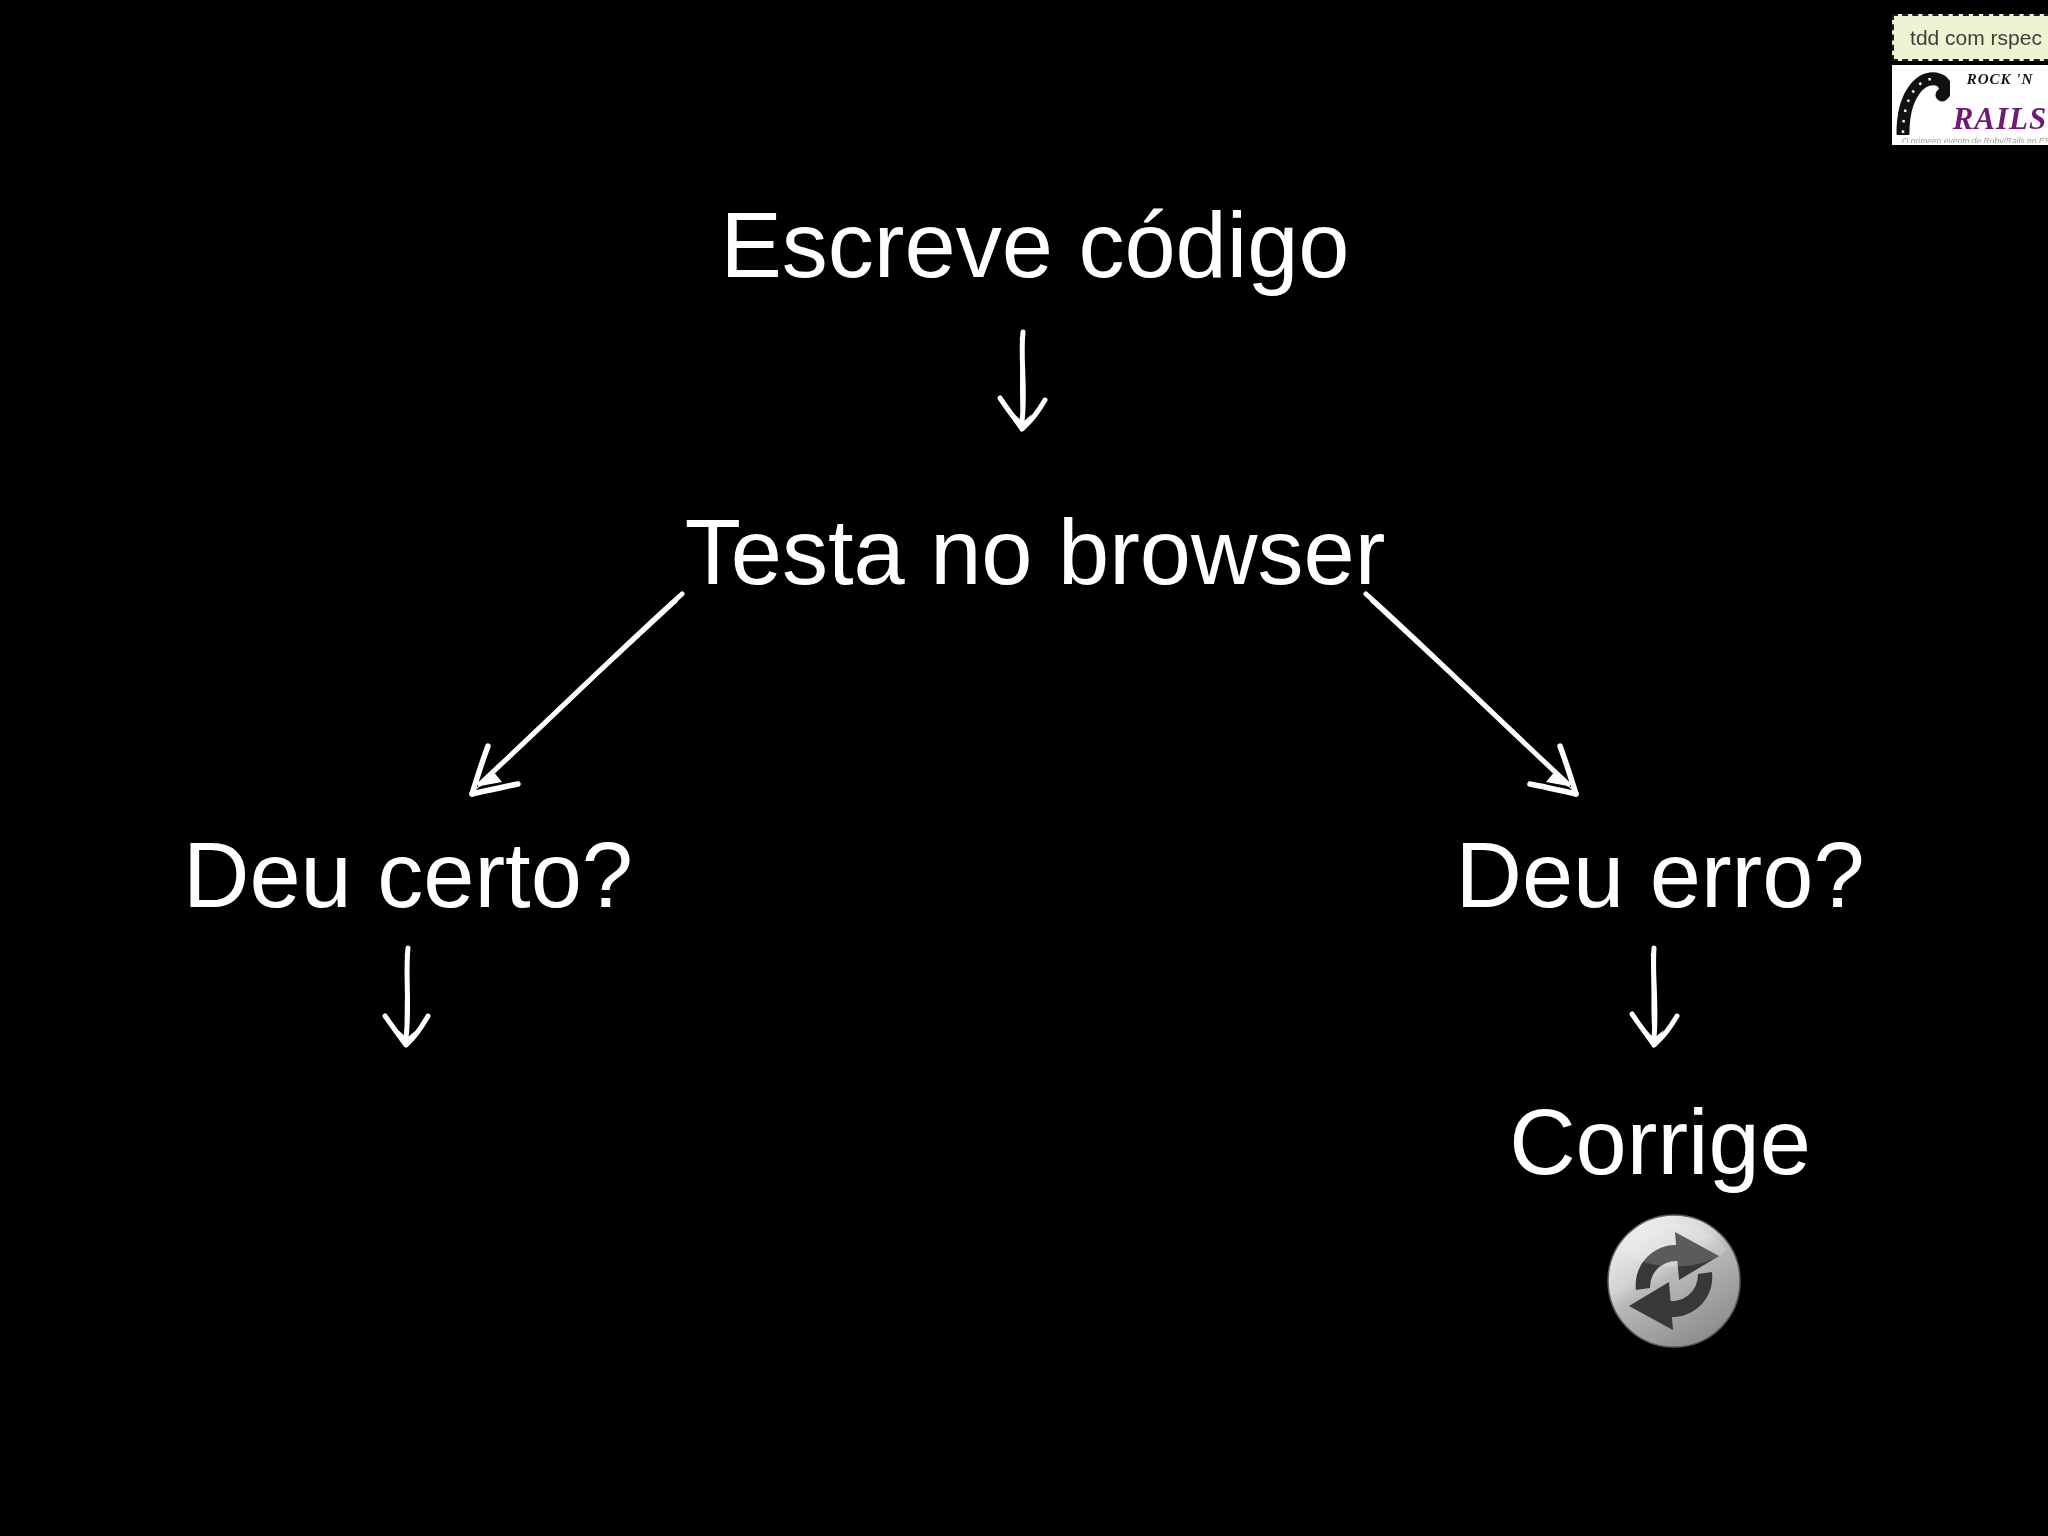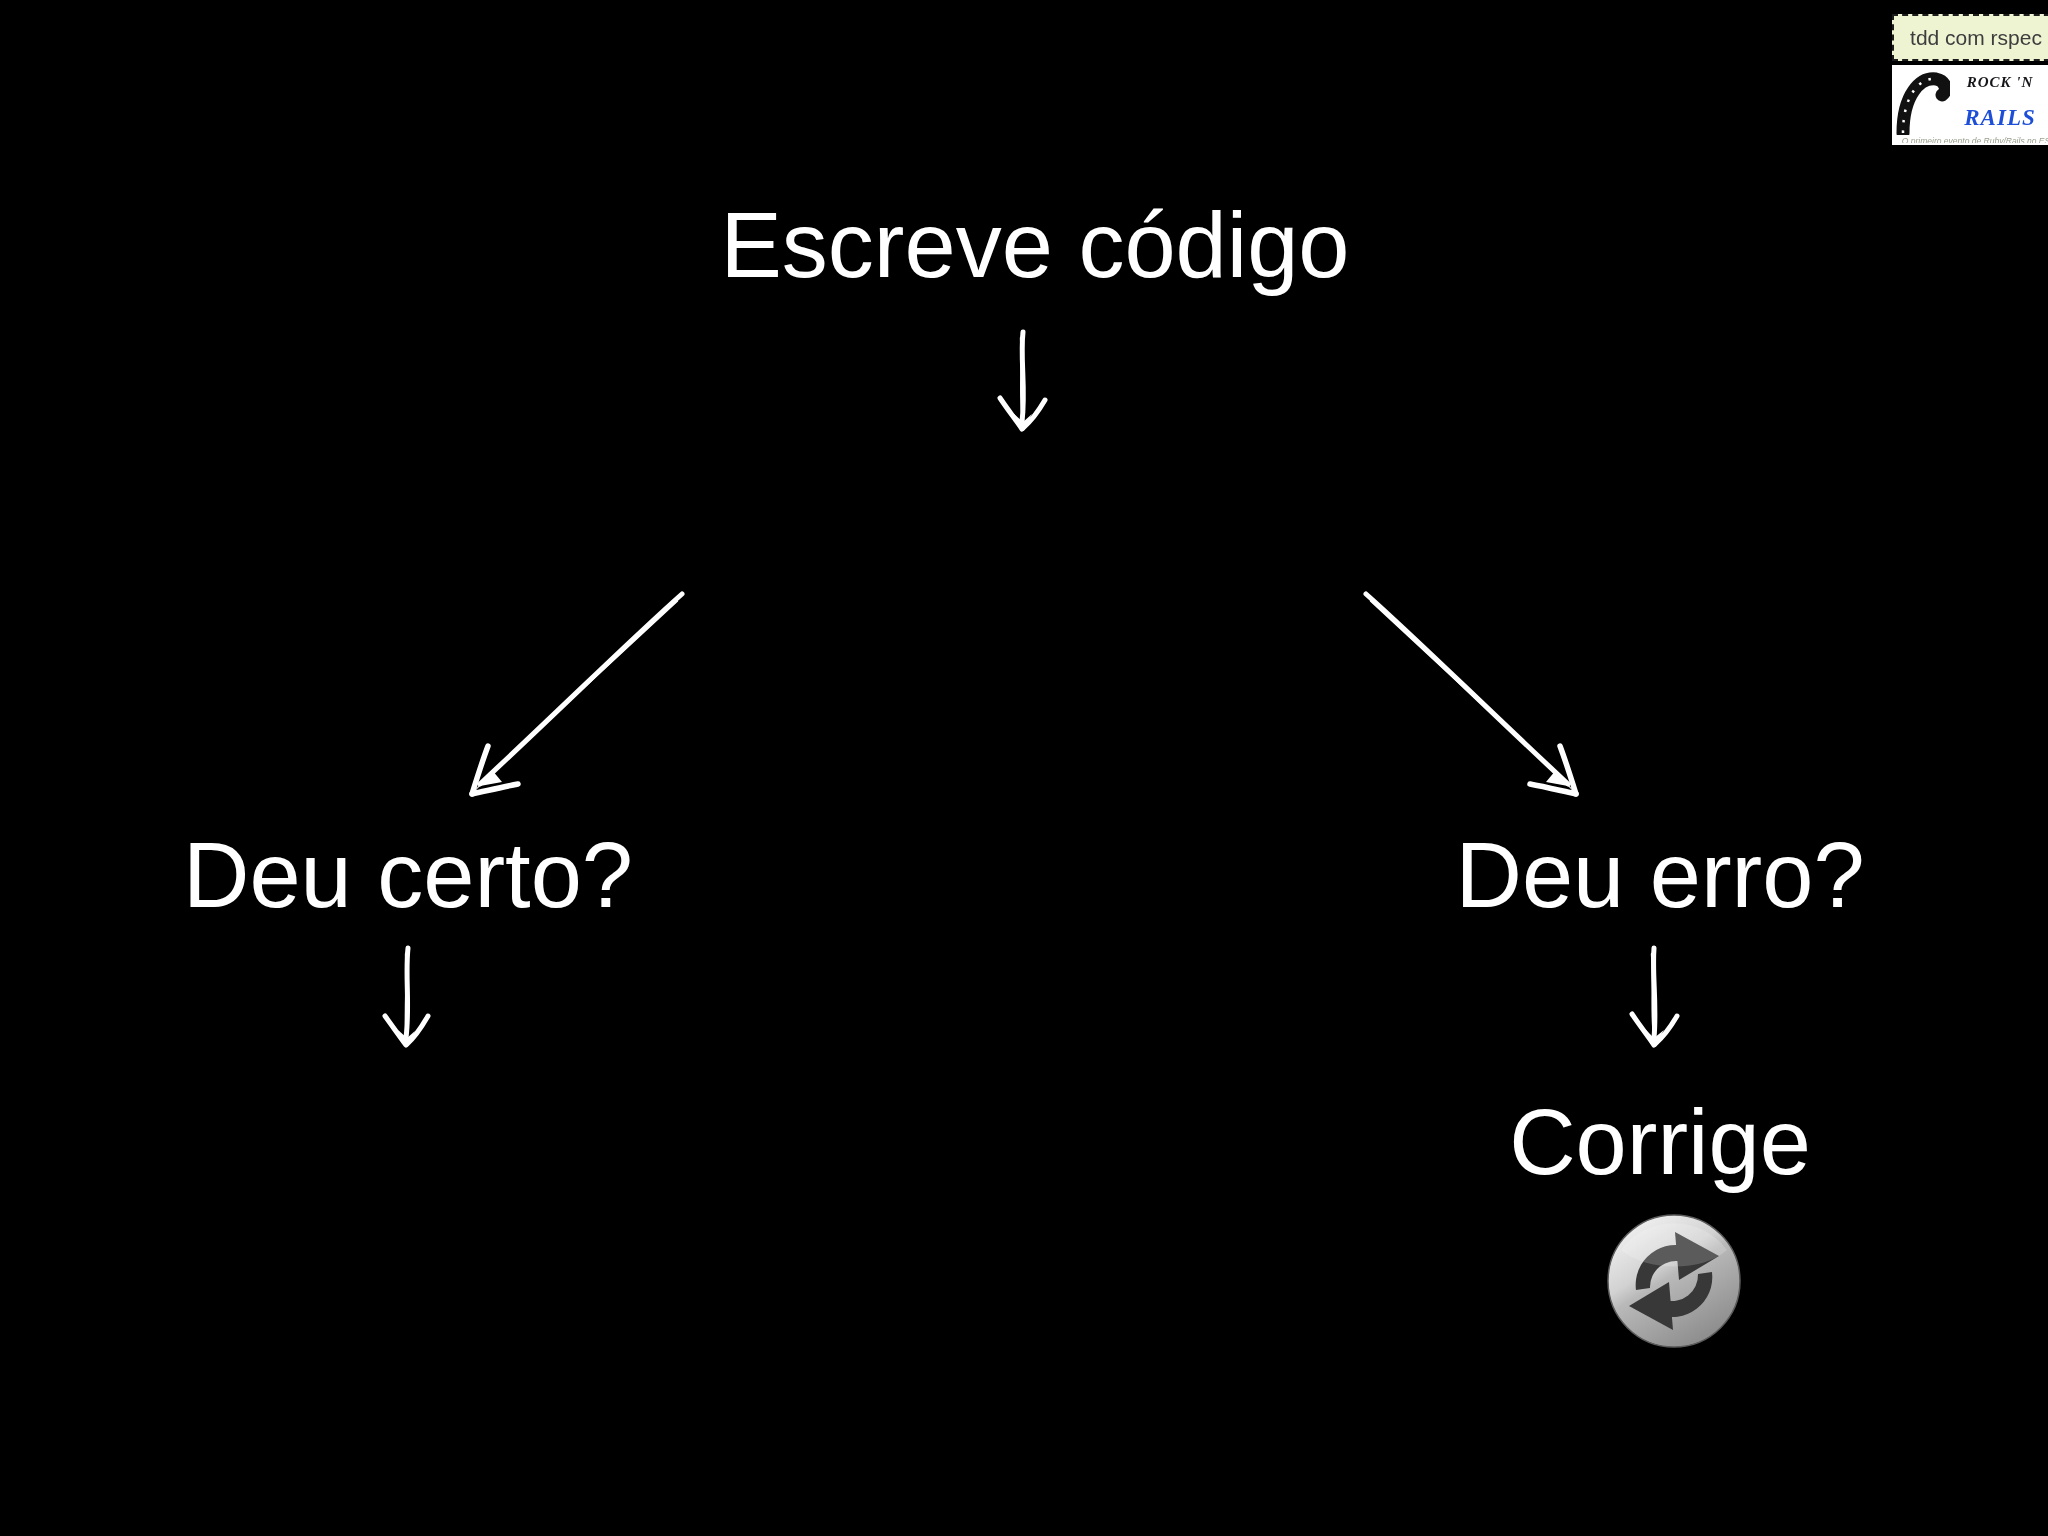--- a/index.html
+++ b/index.html
@@ -54,37 +54,38 @@
     display:flex;flex-direction:column;font-style:italic;
   }
   .logo-row{display:flex;flex-direction:row;align-items:center;flex:1;}
   .logo-arch{flex:0 0 54px;height:66px;}
   .logo-text{
     flex:1;display:flex;flex-direction:column;align-items:center;
     font-family:"Liberation Serif", serif;font-weight:bold;
     margin-left:-6px;
   }
   .logo-rock{color:#15151a;font-size:15px;letter-spacing:1px;line-height:1;}
-  .logo-rails{color:#1d4ed8;font-size:23px;letter-spacing:1px;line-height:0.9;margin-top:18px;}
+  .logo-rails{color:#701a75;font-size:31px;letter-spacing:1px;line-height:0.9;margin-top:18px;}
   .logo-caption{
     color:#9aa08c;font-size:8.5px;line-height:1;
     text-align:center;white-space:nowrap;overflow:hidden;
     margin-top:2px;
   }
 
   
   .refresh{position:absolute;left:1603px;top:1210px;width:142px;height:142px;}
 </style>
 </head>
 <body>
 
 <div class="slide">
 
   <div class="node" style="left:1035px;top:195px;">Escreve código</div>
 
+  <div class="node" style="left:1035px;top:502px;">Testa no browser</div>
 
   <div class="node" style="left:408px;top:825px;">Deu certo?</div>
 
 
   <div class="node" style="left:1660px;top:825px;text-align:center;">Deu erro?</div>
 
   <div class="node" style="left:1660px;top:1092px;">Corrige</div>
 
   <div class="arrow" style="left:990px;top:326px;">
     <svg width="65" height="130" viewBox="0 0 65 130">

